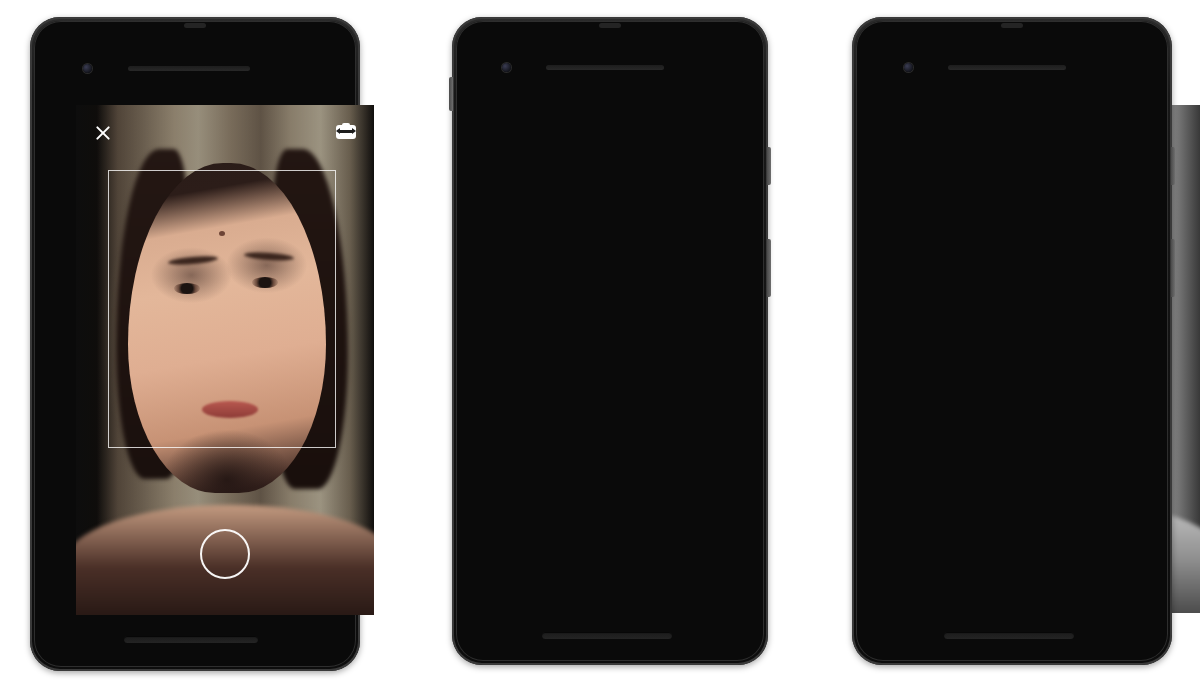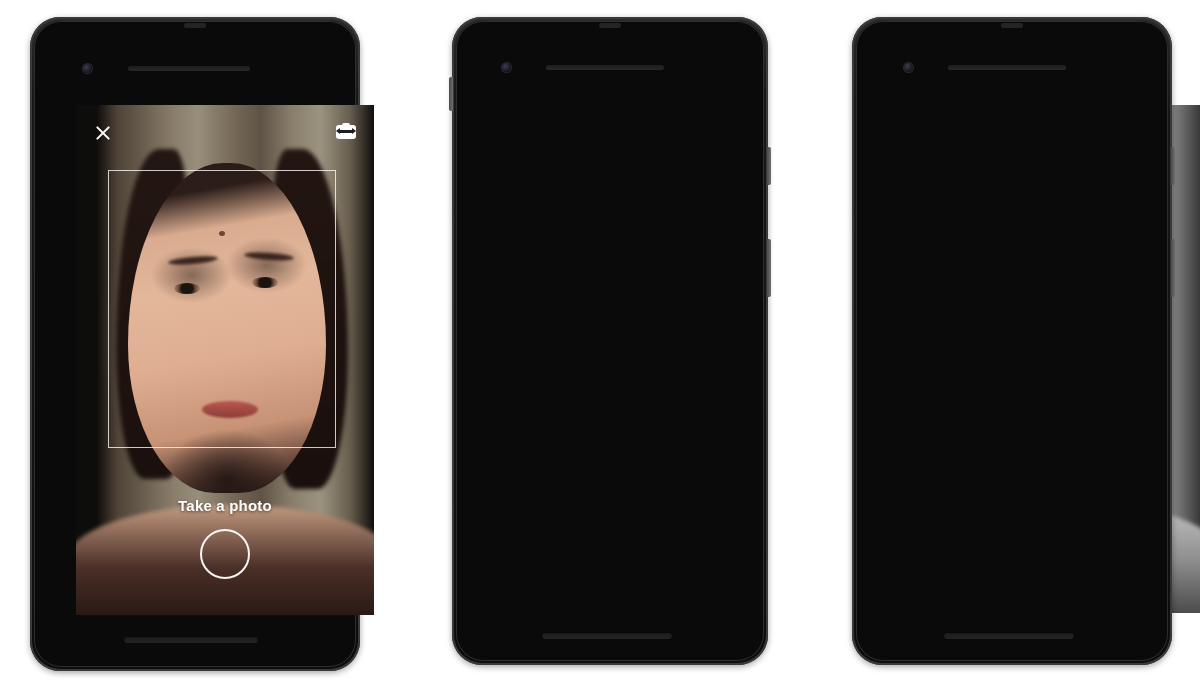--- a/index.html
+++ b/index.html
@@ -175,21 +175,20 @@
 
       <div class="cam-topbar">
         <div class="icon-btn close-x"></div>
         <div class="icon-btn flip-cam">
           <span class="hump"></span>
           <span class="body"></span>
           <span class="arrow"></span>
         </div>
       </div>
 
-      <div class="take-photo-label">Take a photo</div>
       <div class="shutter"></div>
     </div>
   </div>
 
   <div class="phone" id="phone2">
     <div class="bezel-inner"></div>
     <div class="top-notch"></div>
     <div class="front-cam" style="left:50px; top:46px;"></div>
     <div class="earpiece" style="left:94px; top:48px; width:118px;"></div>
     <div class="side-btn" style="left:-3px; top:60px; height:34px; border-radius:2px 0 0 2px;"></div>

